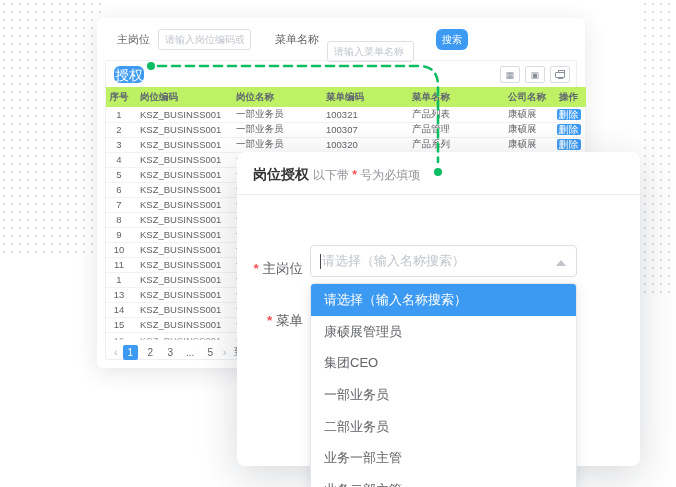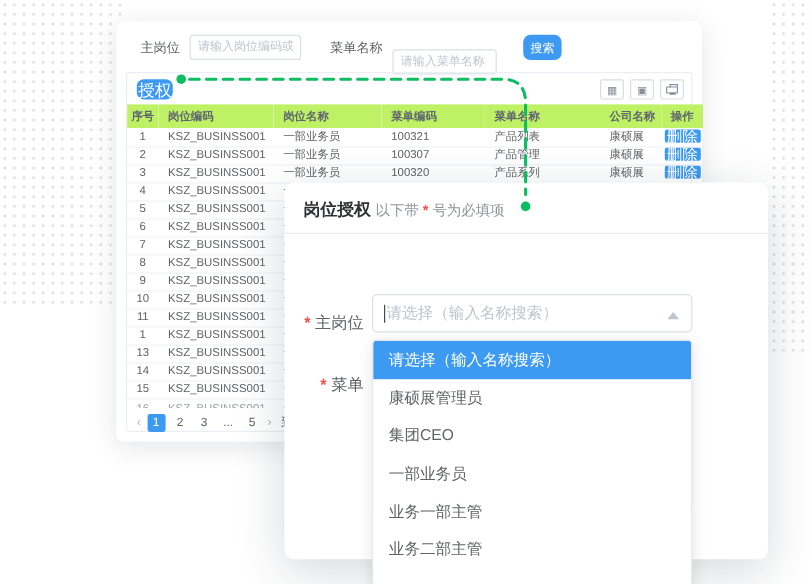--- a/index.html
+++ b/index.html
@@ -47,21 +47,21 @@
   table.grid th { background:#bef264; color:#5f6571; font-weight:700; height:20px;
     text-align:left; padding:0 0 0 8px; white-space:nowrap; overflow:hidden; }
   table.grid td { height:15px; border-bottom:1px solid #f0f2f5; padding:0 0 0 8px;
     color:#606266; white-space:nowrap; overflow:hidden; }
   table.grid .c-num  { width:26px; text-align:center; padding:0; }
   table.grid .c-code { width:96px; } table.grid .c-pos { width:90px; }
   table.grid .c-mcode{ width:86px; } table.grid .c-mname{ width:96px; }
   table.grid .c-comp { width:51px; } table.grid .c-op { width:35px; text-align:center; padding:0; }
   .del-btn { display:inline-block; min-width:24px; height:11px; line-height:11px;
     padding:0 2px; background:#3d9af2; color:#fff; border:none; border-radius:2px;
-    font-size:13px; cursor:pointer;font-family:Liberation Serif, serif; }
+    font-size:10px; cursor:pointer;font-family:Liberation Serif, serif; }
   .partial-clip { height:7px; overflow:hidden; border-bottom:none; }
   .partial-clip table { width:100%; border-collapse:collapse; table-layout:fixed; font-size:9.5px; }
   .partial-clip td { height:15px; padding:0 0 0 8px; color:#9aa0a8; white-space:nowrap; }
 
   .pagination { display:flex; align-items:center; gap:5px; padding:5px 0 0 8px;
     font-size:10px; color:#606266; }
   .page-item { min-width:15px; height:15px; line-height:15px; text-align:center;
     border-radius:2px; cursor:pointer; }
   .page-item.active { background:#3d9af2; color:#fff; }
   .page-arrow { color:#b4bac1; cursor:pointer; font-size:11px; line-height:15px; }
@@ -346,19 +346,20 @@
       <div class="field-label fl-2">
         <span class="req">*</span>
         <span>菜单</span>
       </div>
 
       <div class="dropdown" id="dropdown-panel">
           <div class="dd-option selected">请选择（输入名称搜索）</div>
           <div class="dd-option">康硕展管理员</div>
           <div class="dd-option">集团CEO</div>
           <div class="dd-option">一部业务员</div>
+          <div class="dd-option">二部业务员</div>
           <div class="dd-option">业务一部主管</div>
           <div class="dd-option">业务二部主管</div>
         </div>
     </div>
   </div>
 
 </div>
 
 </body></html>

